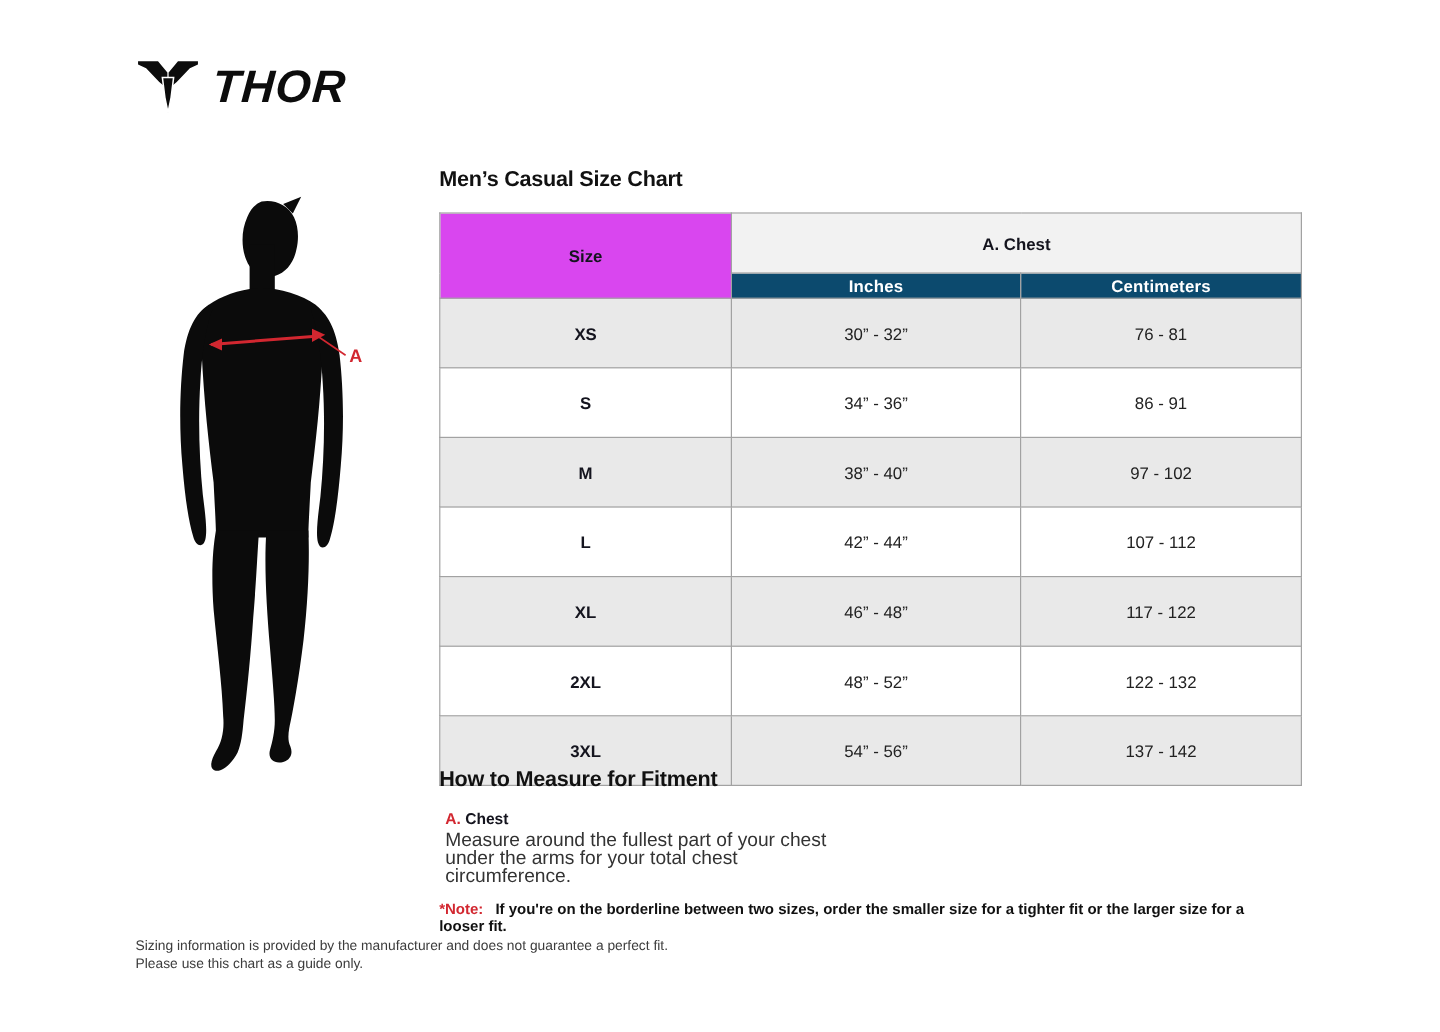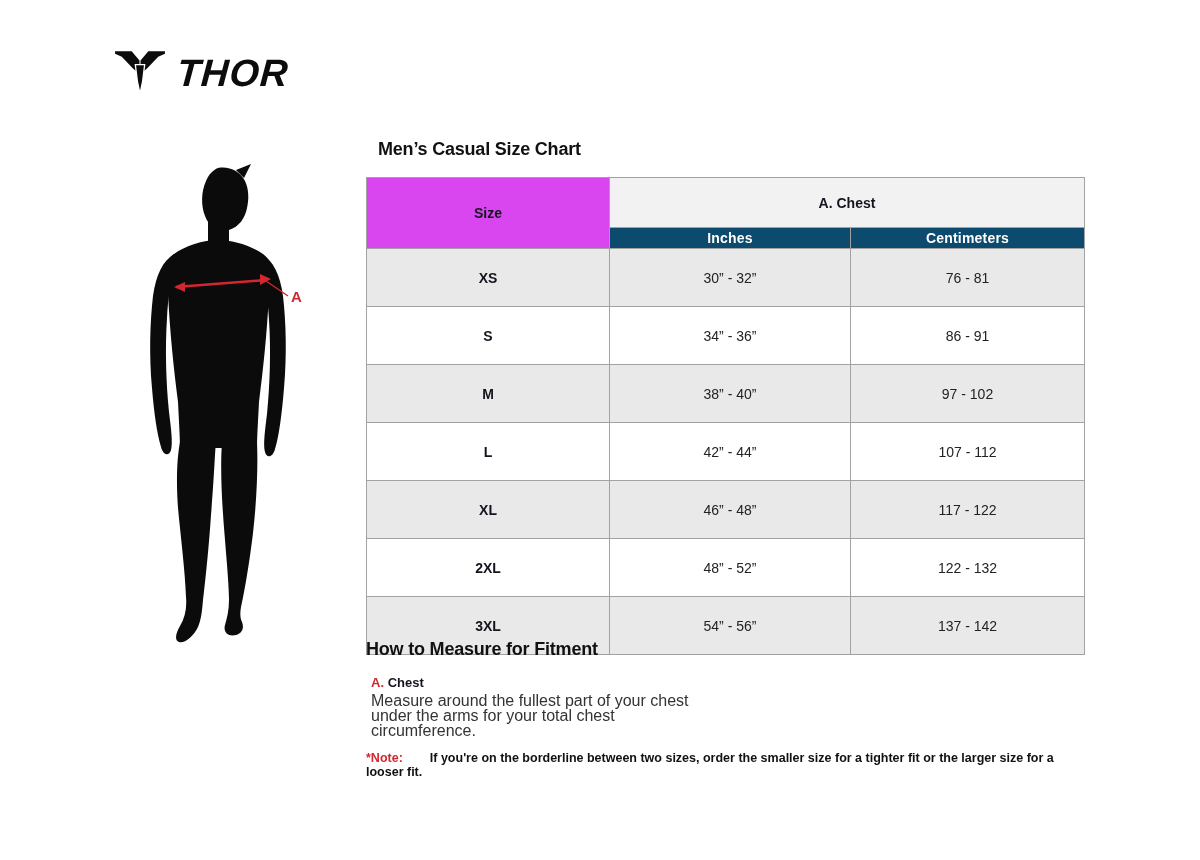--- a/index.html
+++ b/index.html
@@ -25,21 +25,21 @@
   .figure .annot { stroke:var(--accent,#d22730); }
   .figure .annot-fill { fill:var(--accent,#d22730); }
   .figure text {
     font-family:"Liberation Sans",sans-serif; font-weight:bold; font-size:15px;
     fill:var(--accent,#d22730);
   }
 
   
   .content { position:absolute; left:366px; top:0; width:718px; }
   h1.chart-title {
-    position:absolute; top:139px; left:12px; font-size:18px; font-weight:bold; color:#111;
+    position:absolute; top:139px; left:0; font-size:18px; font-weight:bold; color:#111;
     letter-spacing:-0.2px;
   }
   table.size-table {
     position:absolute; top:177px; left:0; width:718px;
     border-collapse:collapse; table-layout:fixed;
   }
   .size-table th, .size-table td {
     border:1px solid #a2a2a2; text-align:center; vertical-align:middle;
     font-size:14px;
   }
@@ -64,21 +64,21 @@
   }
   .measure-label {
     position:absolute; top:675px; left:5px; font-size:13px; font-weight:bold; color:#14141e;
   }
   .measure-label .red { color:var(--accent,#d22730); }
   .measure-desc {
     position:absolute; top:693px; left:5px; width:352px;
     font-size:16px; line-height:15px; color:#333;
   }
   .note { position:absolute; top:751px; left:0; width:700px; font-size:12.5px; font-weight:bold; color:#111; }
-  .note .note-prefix { color:var(--accent,#d22730); margin-right:27px; }
+  .note .note-prefix { color:var(--accent,#d22730); margin-right:10px; }
 
   
   .disclaimer {
     position:absolute; left:113px; top:782px; font-size:11.5px; line-height:14.5px; color:#3c3c3c;
   }
 </style>
 </head>
 <body>
 
 <div class="page">
@@ -184,14 +184,18 @@
       <span>Chest</span>
     </div>
 
     <p class="measure-desc">Measure around the fullest part of your chest under the arms for your total chest circumference.</p>
 
     <p class="note">
       <span class="note-prefix">*Note:</span><span>If you're on the borderline between two sizes, order the smaller size for a tighter fit or the larger size for a looser fit.</span>
     </p>
   </main>
 
+  <footer class="disclaimer">
+    <div>Sizing information is provided by the manufacturer and does not guarantee a perfect fit.</div>
+    <div>Please use this chart as a guide only.</div>
+  </footer>
 
 </div>
 
 </body></html>

